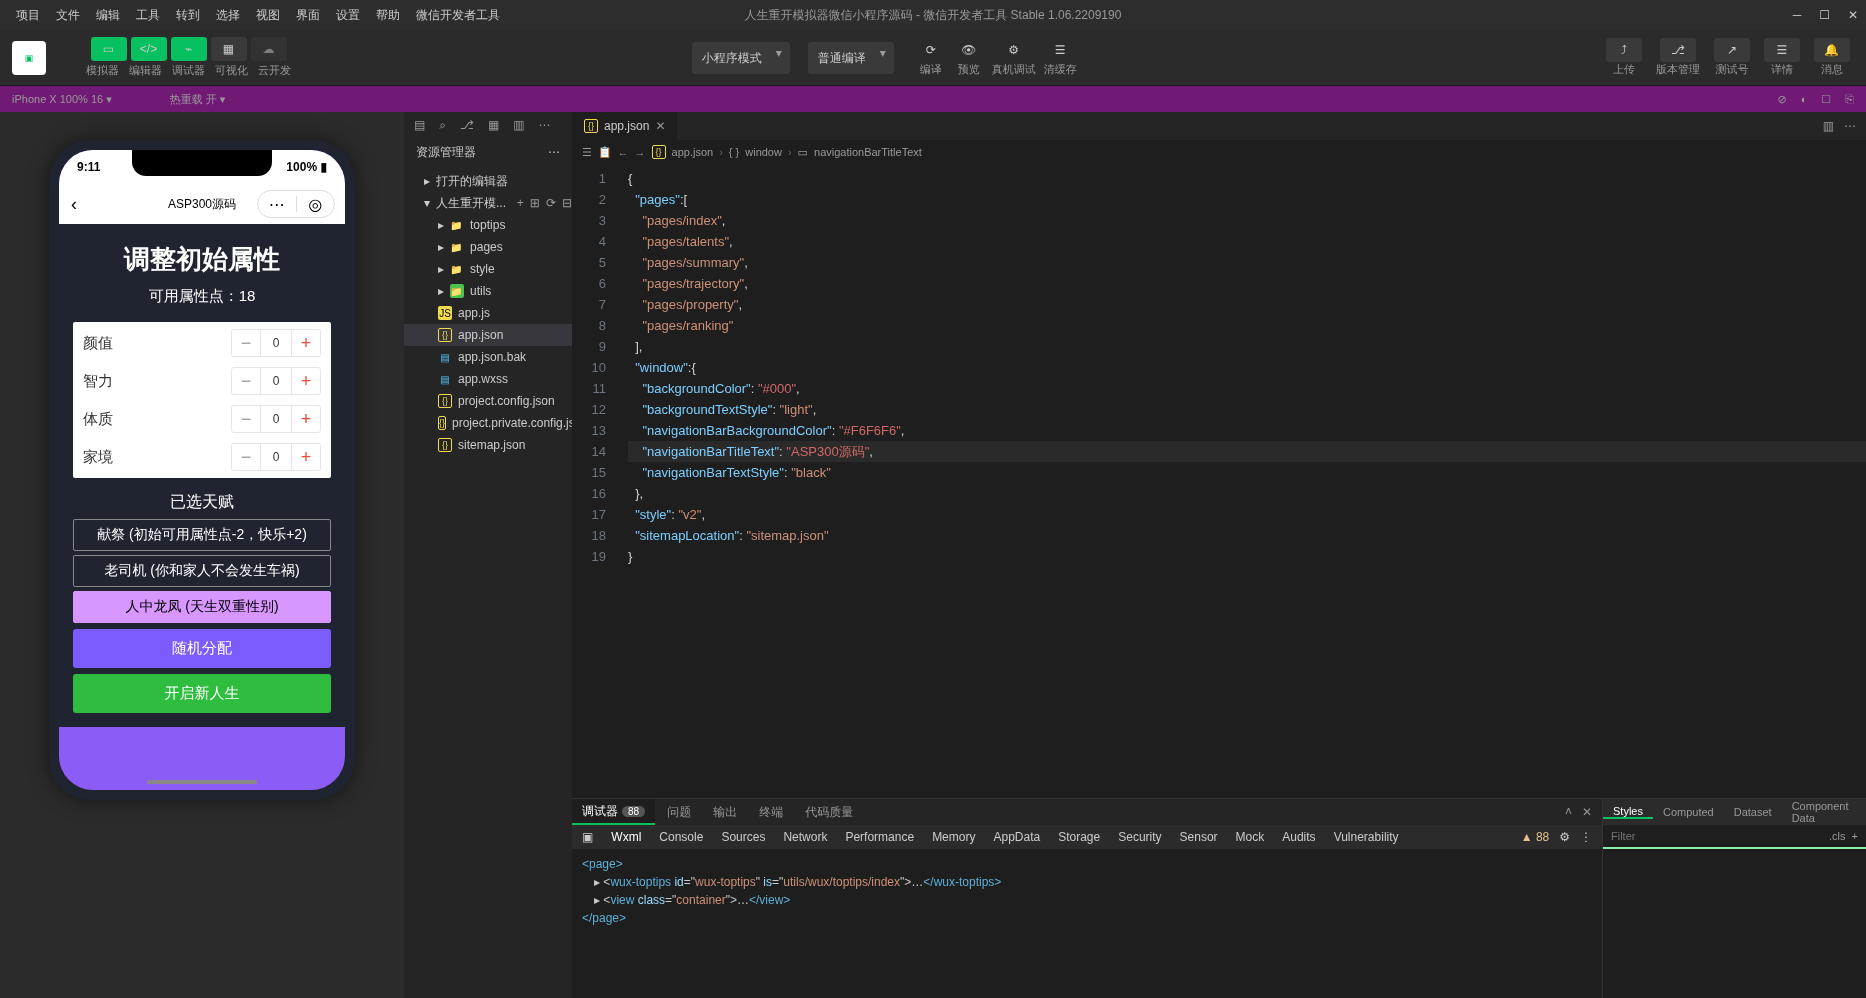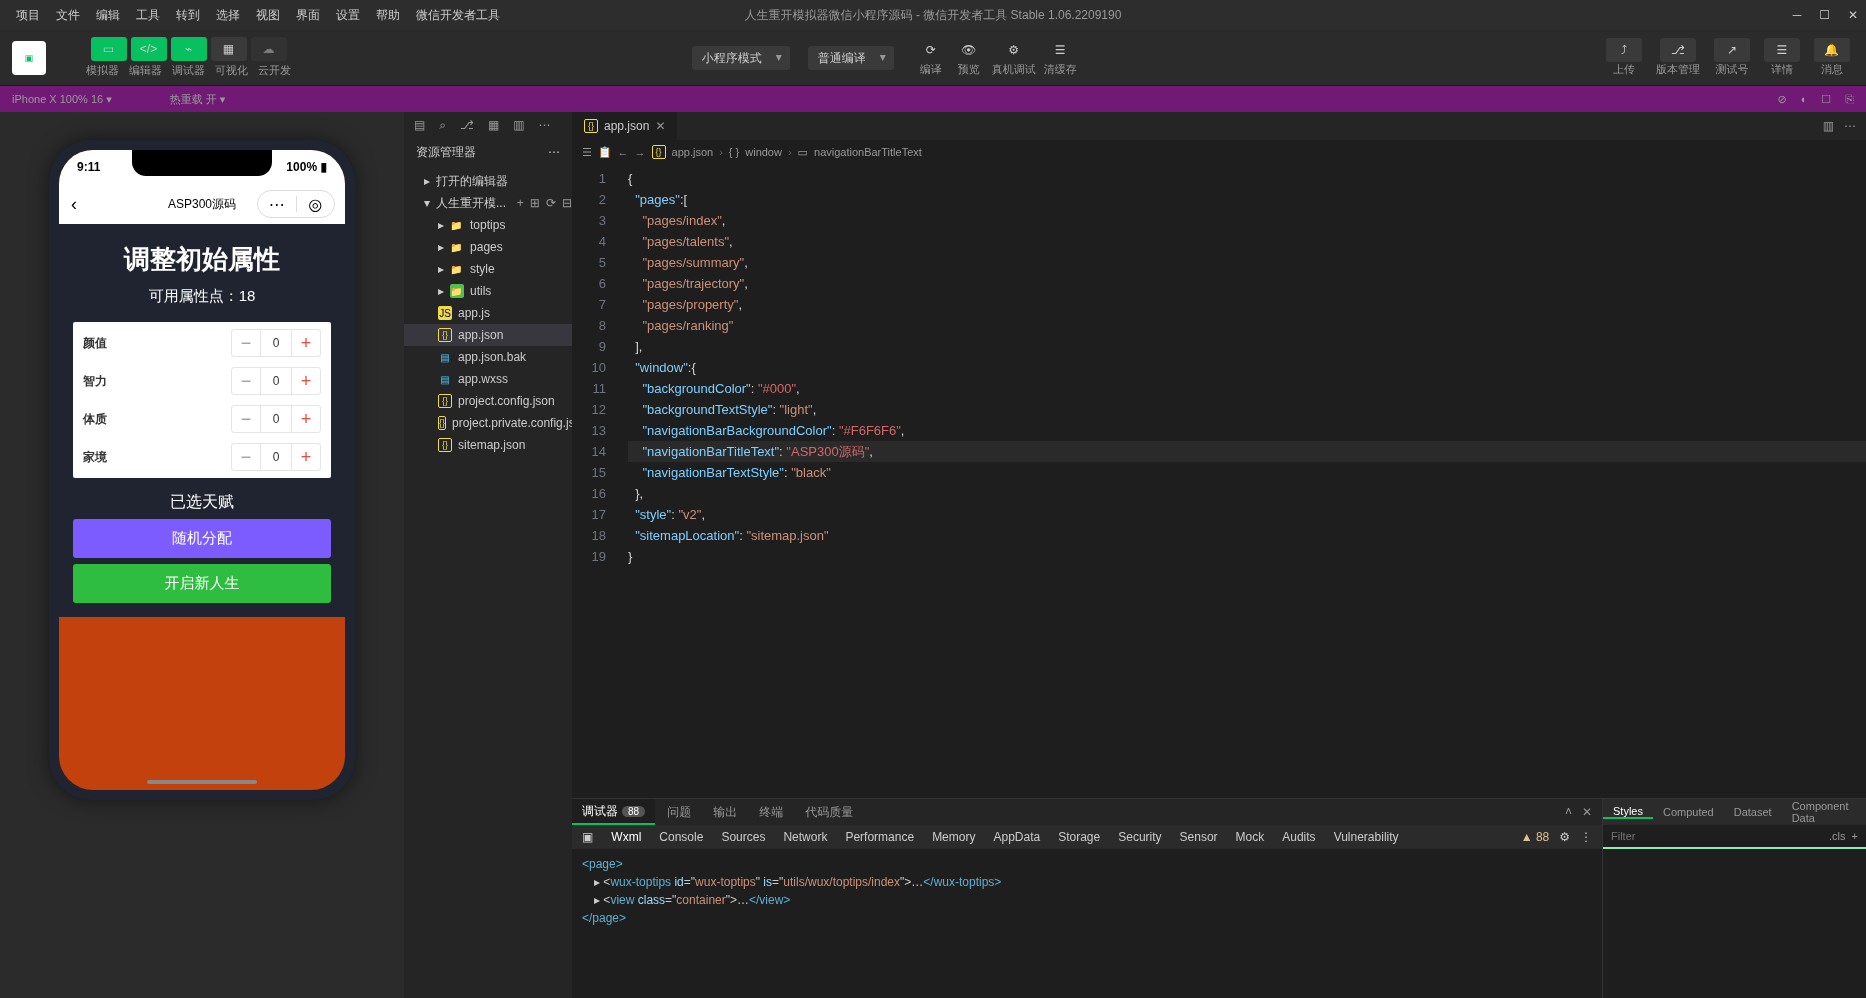--- a/index.html
+++ b/index.html
@@ -10,46 +10,46 @@
 .menubar .win-controls{position:absolute;right:8px;display:flex;gap:18px;color:#ccc;}
 .menubar .win-controls span{cursor:pointer;}
 .toolbar{height:56px;background:#2b2b2b;display:flex;align-items:center;padding:0 12px;border-bottom:1px solid #1a1a1a;position:relative;}
 .app-icon{width:34px;height:34px;background:#fff;border-radius:4px;margin-right:40px;display:flex;align-items:center;justify-content:center;font-size:9px;color:#07c160;}
 .tb-group{display:flex;flex-direction:column;align-items:center;margin-right:14px;}
 .tb-btns{display:flex;gap:4px;margin-bottom:2px;}
 .tb-btn{width:36px;height:24px;background:#3a3a3a;border-radius:3px;display:flex;align-items:center;justify-content:center;cursor:pointer;}
 .tb-btn.green{background:#07c160;}
 .tb-label{font-size:11px;color:#999;font-family:Liberation Mono, monospace;}
 .tb-select{position:relative;}
-.tb-select select{background:#3a3a3a;color:#ccc;border:none;height:24px;padding:0 28px 0 10px;border-radius:3px;font-size:12px;appearance:none;cursor:pointer;}
+.tb-select select{background:#3a3a3a;color:#ccc;border:none;height:32px;padding:0 28px 0 10px;border-radius:3px;font-size:12px;appearance:none;cursor:pointer;}
 .tb-select::after{content:"▾";position:absolute;right:8px;top:4px;color:#999;pointer-events:none;}
 .tb-icongrp{display:flex;flex-direction:column;align-items:center;margin:0 4px;}
 .tb-icon{width:30px;height:24px;display:flex;align-items:center;justify-content:center;cursor:pointer;color:#ccc;}
 .tb-right{position:absolute;right:12px;display:flex;gap:6px;}
 .tb-right .tb-icongrp .tb-icon{background:#3a3a3a;border-radius:3px;width:36px;}
 .subbar{height:26px;background:#701a75;display:flex;align-items:center;padding:0 12px;color:#999;font-size:11px;gap:44px;}
 .subbar .sb-item{margin-right:14px;cursor:pointer;}
 .subbar .sb-right{margin-left:auto;display:flex;gap:14px;}
 .main{display:flex;height:calc(100% - 112px);}
 .simulator{width:404px;background:#2b2b2b;display:flex;justify-content:center;padding-top:28px;}
 .phone{width:306px;height:660px;background:#1f2430;border-radius:42px;padding:10px;position:relative;box-shadow:0 0 20px rgba(0,0,0,0.5);}
-.phone-inner{width:100%;height:100%;background:#c2410c;border-radius:34px;overflow:hidden;position:relative;}
+.phone-inner{width:100%;height:100%;background:#8b5cf6;border-radius:34px;overflow:hidden;position:relative;}
 .notch{position:absolute;top:0;left:50%;transform:translateX(-50%);width:140px;height:26px;background:#000;border-radius:0 0 14px 14px;z-index:10;}
 .status-bar{height:34px;background:#fff;display:flex;align-items:center;justify-content:space-between;padding:0 18px;font-size:12px;color:#000;font-weight:600;}
 .mp-header{height:40px;background:#fff;display:flex;align-items:center;justify-content:center;position:relative;color:#000;}
 .mp-header .back{position:absolute;left:12px;font-size:18px;}
 .mp-header .capsule{position:absolute;right:10px;width:78px;height:28px;border:1px solid #ddd;border-radius:14px;display:flex;align-items:center;}
 .mp-header .capsule span{flex:1;text-align:center;font-size:16px;}
 .mp-header .capsule .divider{width:1px;height:16px;background:#ddd;flex:none;}
 .mp-body{background:#1f2430;padding:14px;color:#fff;}
 .mp-title{text-align:center;font-size:26px;font-weight:bold;margin:4px 0;}
 .mp-sub{text-align:center;font-size:15px;margin:10px 0 16px;}
 .prop-box{background:#fff;border-radius:2px;padding:2px 0;}
 .prop-row{display:flex;align-items:center;height:38px;padding:0 10px;color:#333;}
-.prop-row .pname{flex:1;font-size:12px;font-weight:bold;}
+.prop-row .pname{flex:1;font-size:15px;}
 .prop-ctrl{display:flex;align-items:center;border:1px solid #e5e5e5;border-radius:3px;height:28px;}
 .prop-ctrl .pm{width:28px;text-align:center;color:#999;font-size:18px;cursor:pointer;}
 .prop-ctrl .pm.plus{color:#e74c3c;}
 .prop-ctrl .val{width:32px;text-align:center;color:#333;border-left:1px solid #e5e5e5;border-right:1px solid #e5e5e5;height:100%;line-height:26px;}
 .talent-title{text-align:center;font-size:16px;margin:14px 0 6px;}
 .talent{border:1px solid #888;text-align:center;padding:6px;margin-bottom:4px;font-size:14px;border-radius:2px;}
 .talent.purple{background:#d896ff;border-color:#d896ff;color:#000;}
 .big-btn{text-align:center;padding:10px;font-size:15px;border-radius:3px;margin-top:6px;cursor:pointer;}
 .big-btn.purple{background:#7c5cff;}
 .big-btn.green{background:#2ebd3e;}
@@ -260,20 +260,25 @@
               <div class="prop-row">
      <span class="pname">家境</span>
      <div class="prop-ctrl">
        <span class="pm">−</span>
        <span class="val">0</span>
        <span class="pm plus">+</span>
      </div>
    </div>
             </div>
           <div class="talent-title">已选天赋</div>
+          <div id="talentbox">
+              <div class="talent ">献祭 (初始可用属性点-2，快乐+2)</div>
+              <div class="talent ">老司机 (你和家人不会发生车祸)</div>
+              <div class="talent purple">人中龙凤 (天生双重性别)</div>
+            </div>
           <div class="big-btn purple">随机分配</div>
           <div class="big-btn green">开启新人生</div>
         </div>
         <div class="homebar"></div>
       </div>
     </div>
   </div>
 
   <div class="explorer">
     <div class="exp-icons">

